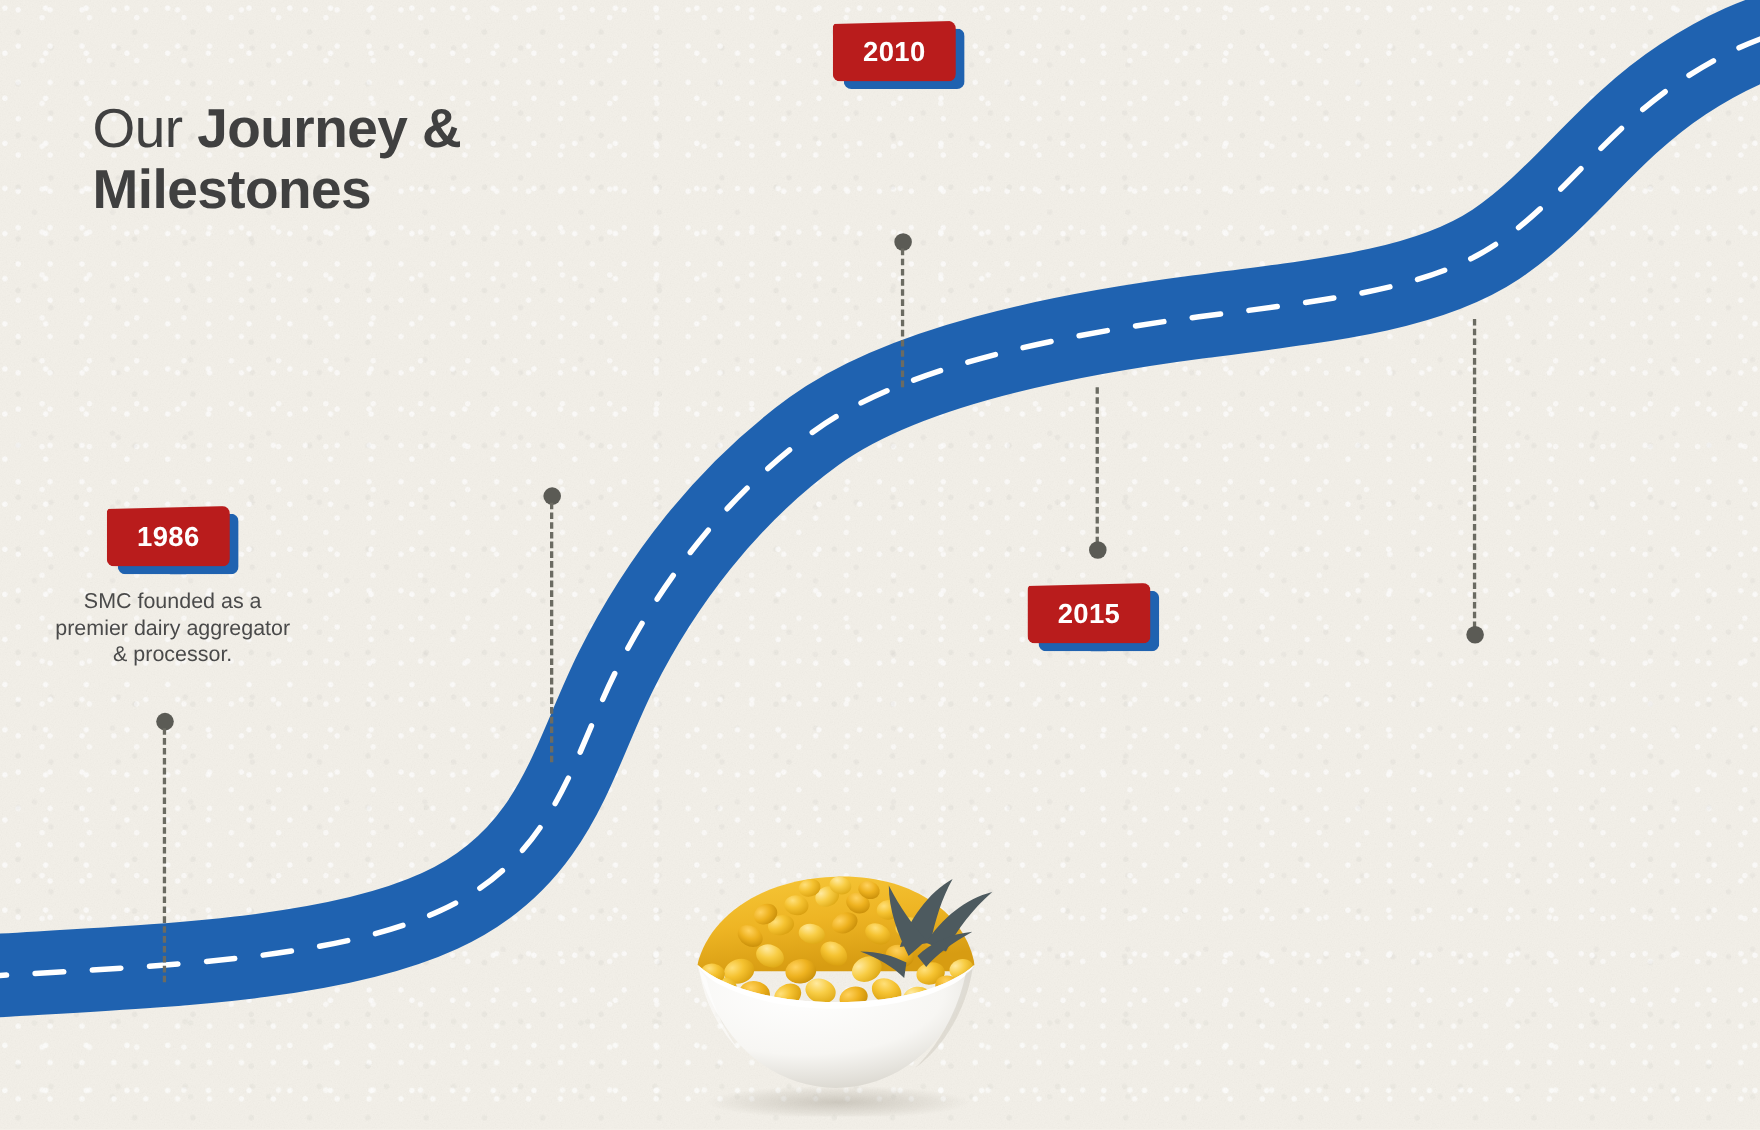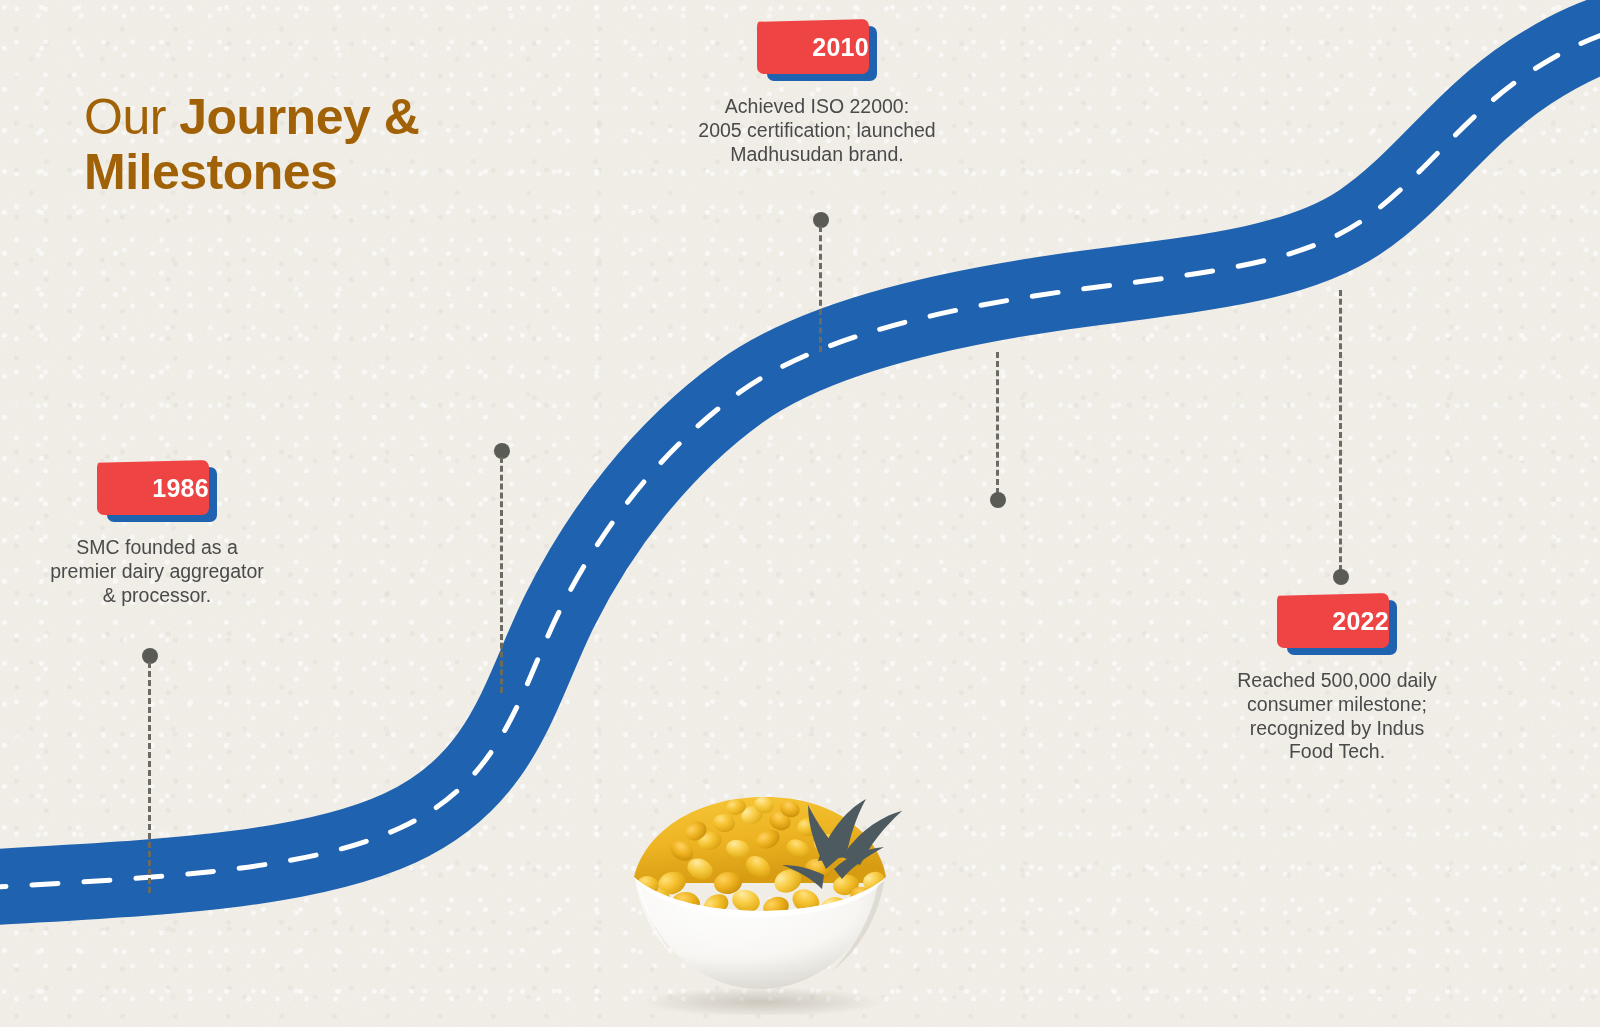--- a/index.html
+++ b/index.html
@@ -54,21 +54,21 @@
     pointer-events: none;
   }
 
   
   #page-title {
     position: absolute;
     left: 84px;
     top: 90px;
     line-height: 1.10;
     letter-spacing: -0.5px;
-    color: #a16207;
+    color: #404040;
     font-size: 50px;
     white-space: pre-line;
   }
   #page-title .t-light { font-weight: 500; }
   #page-title .t-bold  { font-weight: 800; }
 
   
   .milestone {
     position: absolute;
     width: 320px;
@@ -89,26 +89,26 @@
     background: #1f62b0;
     border-radius: 7px;
     clip-path: polygon(0% 4%, 100% 0%, 100% 100%, 57% 100%, 50% 117%, 43% 100%, 0% 100%);
   }
   .badge-face {
     position: absolute;
     left: 0px;
     top: 0px;
     width: 112px;
     height: 55px;
-    background: #ef4444;
+    background: #b91c1c;
     border-radius: 7px;
     clip-path: polygon(0% 5%, 100% 0%, 100% 100%, 0% 100%);
     display: flex;
     align-items: center;
-    justify-content: flex-end;
+    justify-content: center;
   }
   .badge-year {
     color: #ffffff;
     font-size: 25px;
     font-weight: 800;
     letter-spacing: 0.3px;
     line-height: 1;
     margin-top: 2px;
   }
   .milestone-text {
@@ -235,40 +235,31 @@
   </div>
 
 
   <div class="milestone" style="left:657px; top:19px;">
     <div class="milestone-badge-wrap">
       <div class="badge-shadow"></div>
       <div class="badge-face">
         <span class="badge-year">2010</span>
       </div>
     </div>
-    <div class="milestone-text">Achieved ISO 22000:
-2005 certification; launched
-Madhusudan brand.</div>
   </div>
 
   <div class="milestone" style="left:834px; top:530px;">
-  </div>
-
-  <div class="milestone" style="left:1177px; top:593px;">
     <div class="milestone-badge-wrap">
       <div class="badge-shadow"></div>
       <div class="badge-face">
-        <span class="badge-year">2022</span>
+        <span class="badge-year">2015</span>
       </div>
     </div>
-    <div class="milestone-text">Reached 500,000 daily
-consumer milestone;
-recognized by Indus
-Food Tech.</div>
-  </div>
+  </div>
+
 
   <svg id="corn-bowl" viewBox="0 0 295 250" xmlns="http://www.w3.org/2000/svg">
     <defs>
       <radialGradient id="bowlGrad" cx="38%" cy="22%" r="82%">
         <stop offset="0%" stop-color="#ffffff"></stop>
         <stop offset="62%" stop-color="#f7f6f3"></stop>
         <stop offset="100%" stop-color="#d9d6ce"></stop>
       </radialGradient>
       <linearGradient id="heapGrad" x1="0" y1="0" x2="0.3" y2="1">
         <stop offset="0%" stop-color="#f7c93b"></stop>

